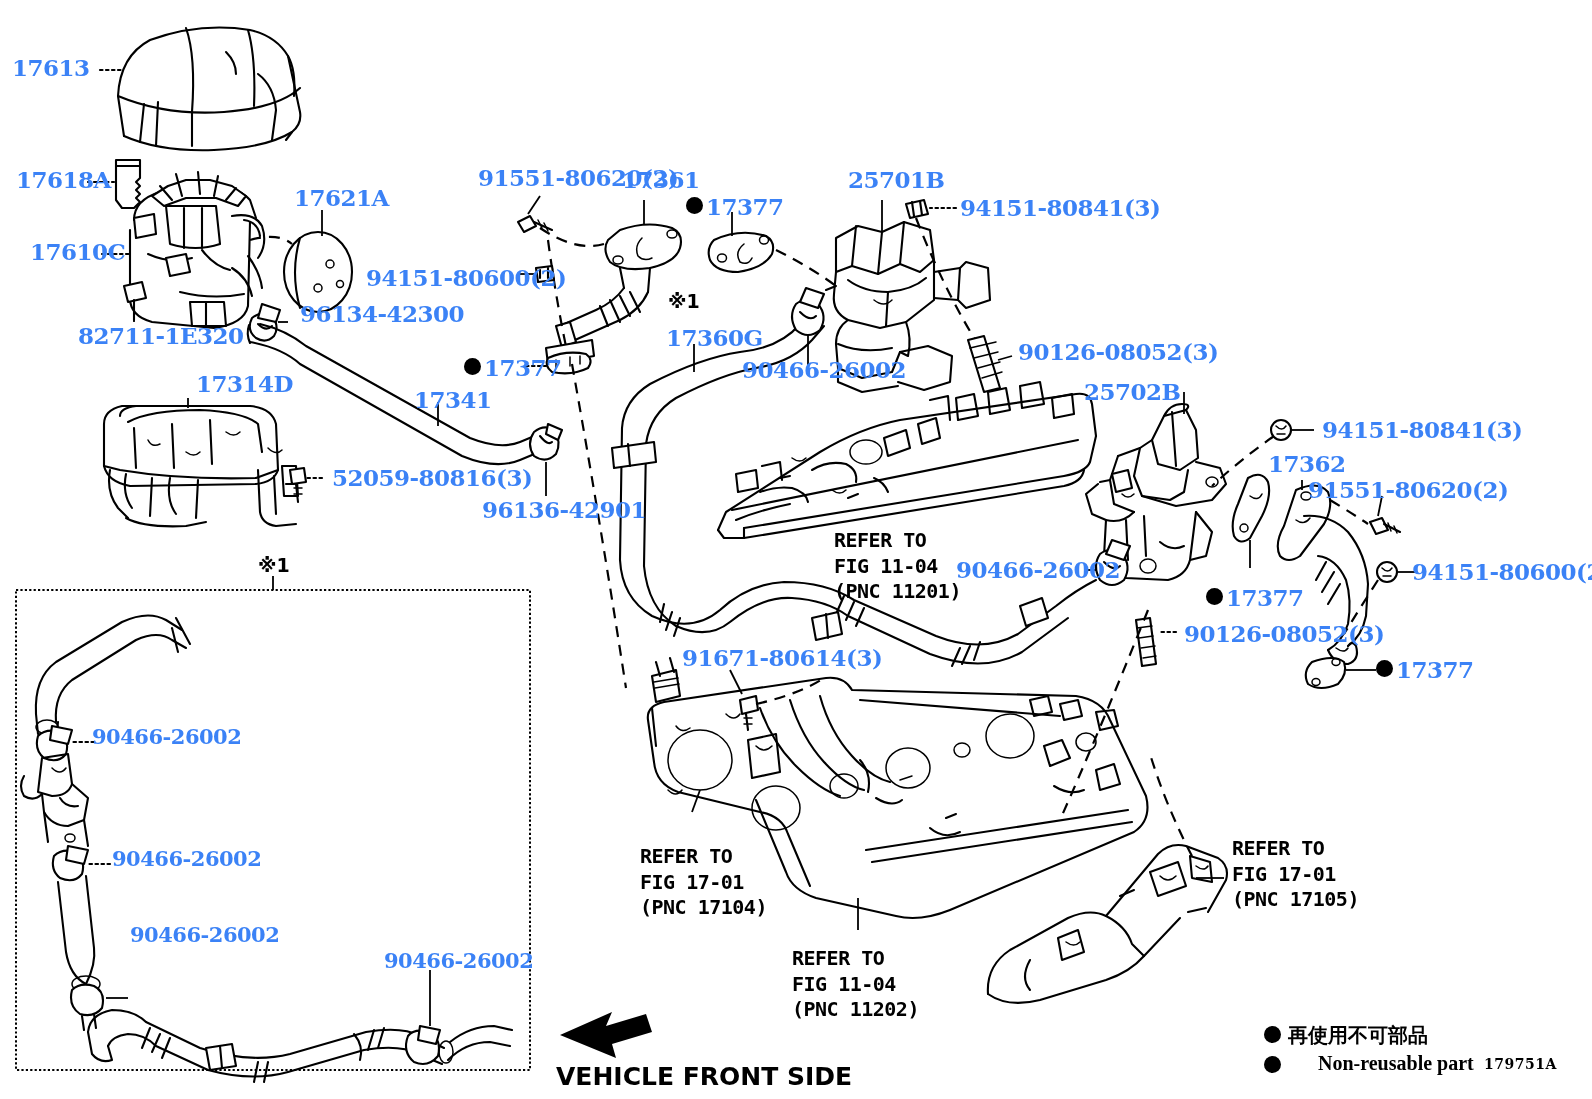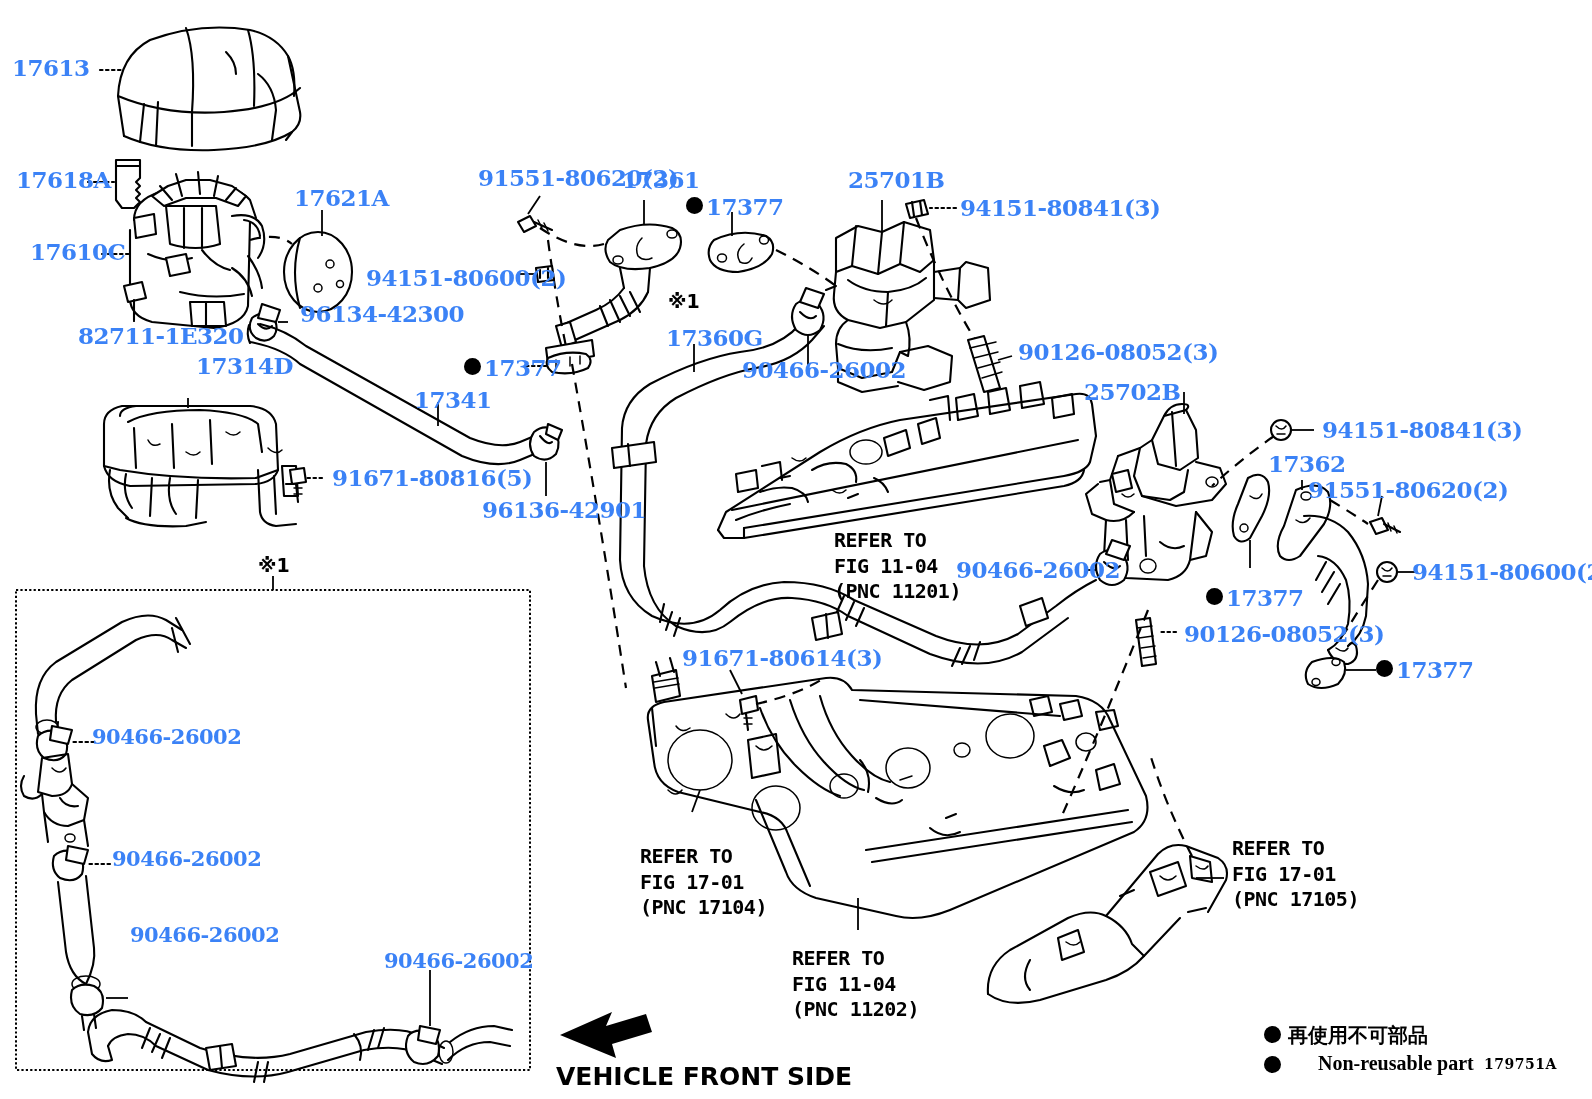--- a/index.html
+++ b/index.html
@@ -618,22 +618,22 @@
 
   </svg>
 
   <div class="lbl" style="left:12px;  top:56px;">17613</div>
   <div class="lbl" style="left:16px;  top:168px;">17618A</div>
   <div class="lbl" style="left:30px;  top:240px;">17610C</div>
   <div class="lbl" style="left:294px; top:186px;">17621A</div>
   <div class="lbl" style="left:78px;  top:324px;">82711-1E320</div>
   <div class="lbl" style="left:300px; top:302px;">96134-42300</div>
 
-  <div class="lbl" style="left:196px; top:354px;">17314D</div>
-  <div class="lbl" style="left:332px; top:466px;">91671-80816(5)</div>
+  <div class="lbl" style="left:196px; top:372px;">17314D</div>
+  <div class="lbl" style="left:332px; top:466px;">52059-80816(3)</div>
   <div class="lbl" style="left:414px; top:388px;">17341</div>
   <div class="lbl" style="left:482px; top:498px;">96136-42901</div>
   <div class="lbl" style="left:366px; top:266px;">94151-80600(2)</div>
 
   <div class="lbl" style="left:478px; top:166px;">91551-80620(2)</div>
   <div class="lbl" style="left:622px; top:168px;">17361</div>
   <div class="bullet" style="left:686px; top:197px;"></div>
   <div class="lbl" style="left:706px; top:195px;">17377</div>
   <div class="bullet" style="left:464px; top:358px;"></div>
   <div class="lbl" style="left:484px; top:356px;">17377</div>

